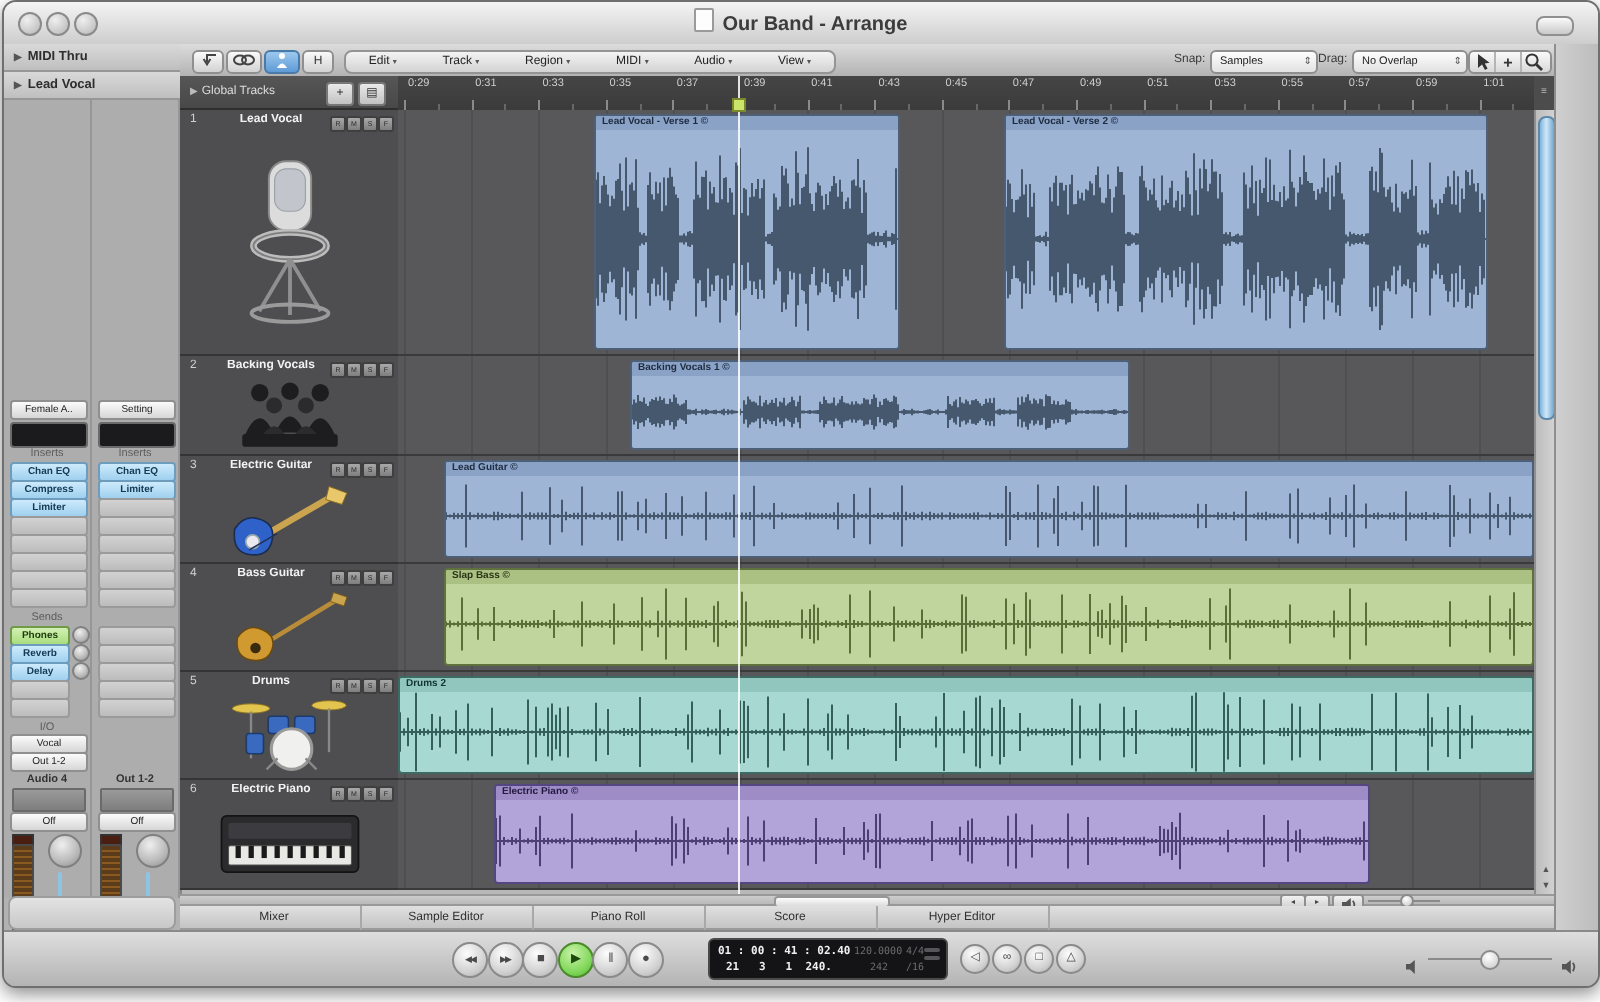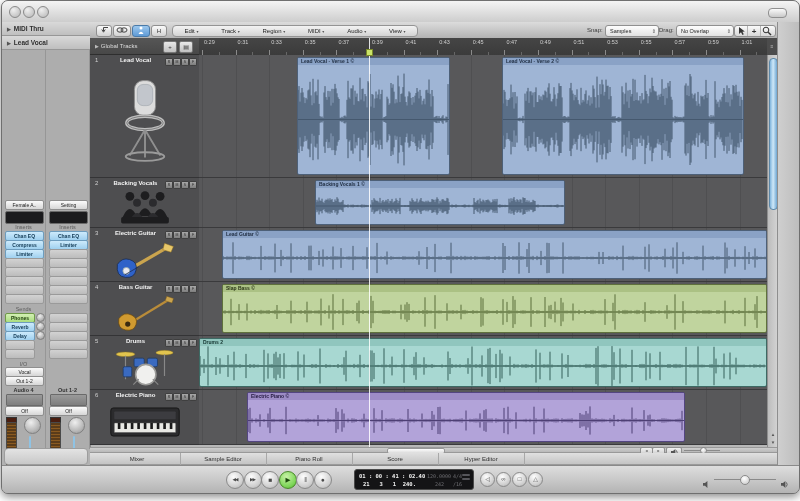--- a/index.html
+++ b/index.html
@@ -148,20 +148,23 @@
 </head>
 <body>
 
 <div class="stage">
  <div class="window">
 
   <div class="titlebar">
     <div class="tl" style="left:7px"></div>
     <div class="tl" style="left:21px"></div>
     <div class="tl" style="left:35px"></div>
+    <div class="title-wrap">
+      <span class="doc-icon"></span><span>Our Band - Arrange</span>
+    </div>
     <div class="tb-capsule"></div>
   </div>
 
   <div class="inspector">
     <div id="insp-items">
           <div class="insp-row"><span class="tri">▶</span><span>MIDI Thru</span></div>
           <div class="insp-row"><span class="tri">▶</span><span>Lead Vocal</span></div>
         </div>
     <div class="strips">
       <div class="strip s1" id="strip0">

